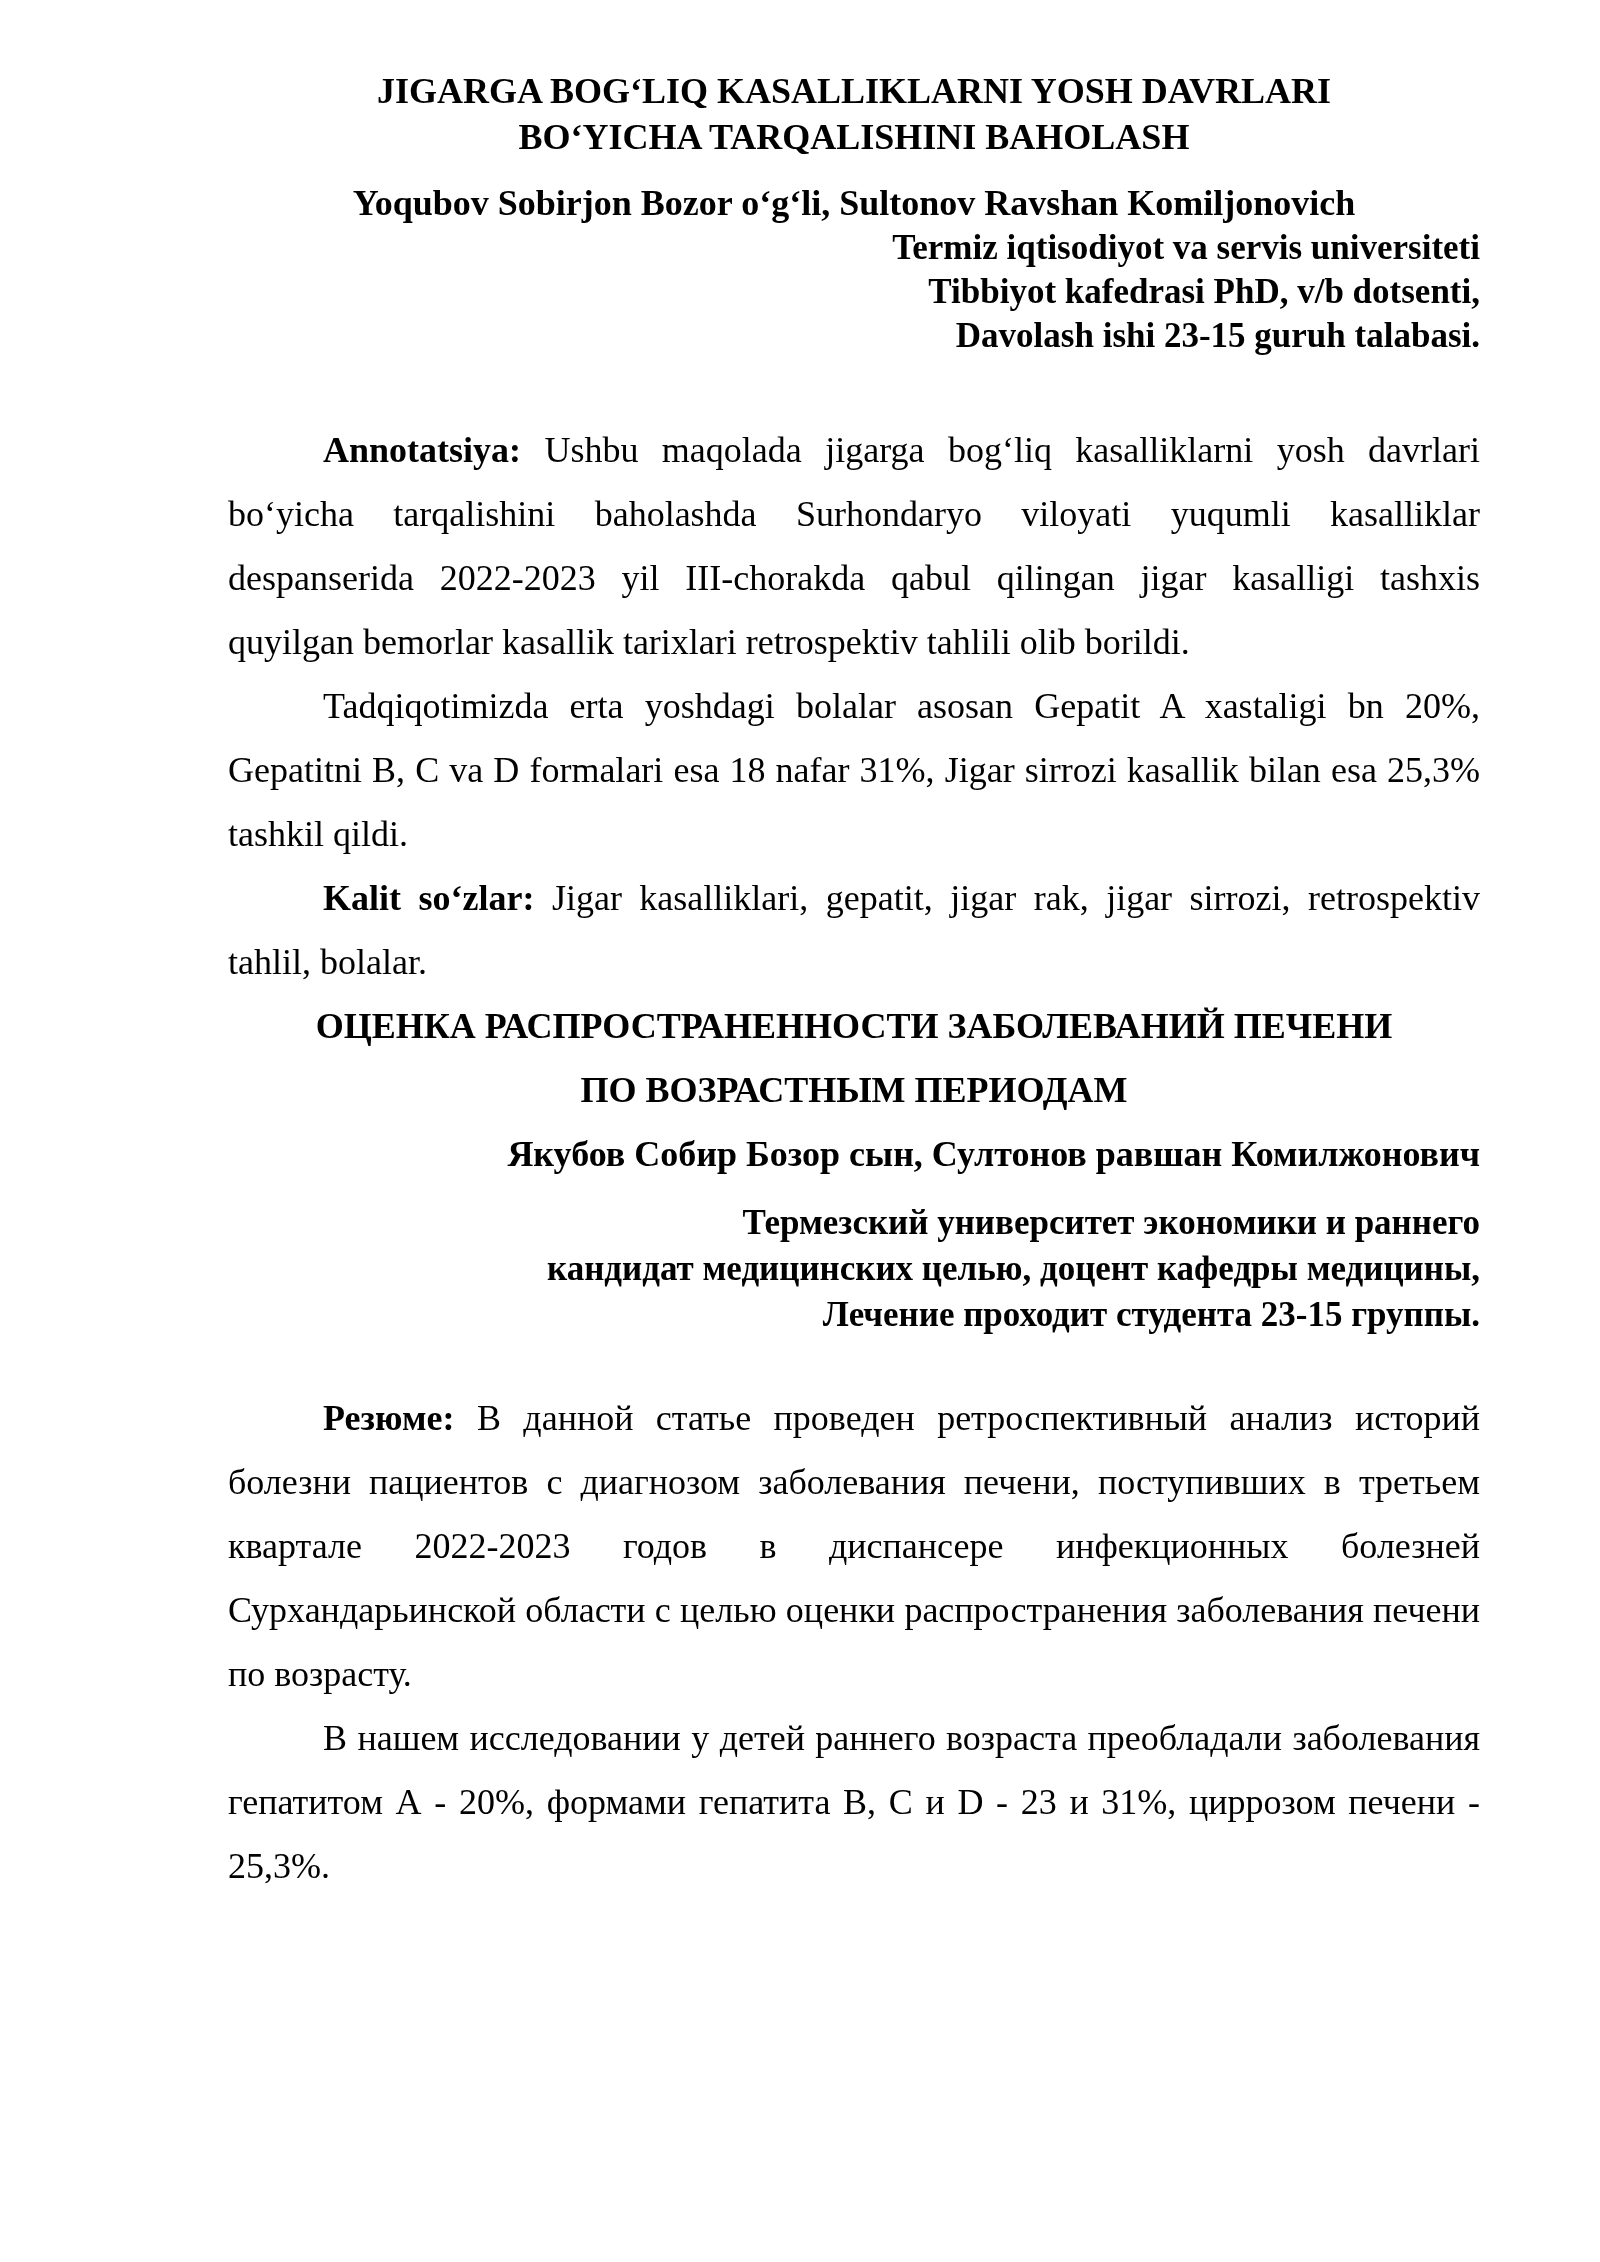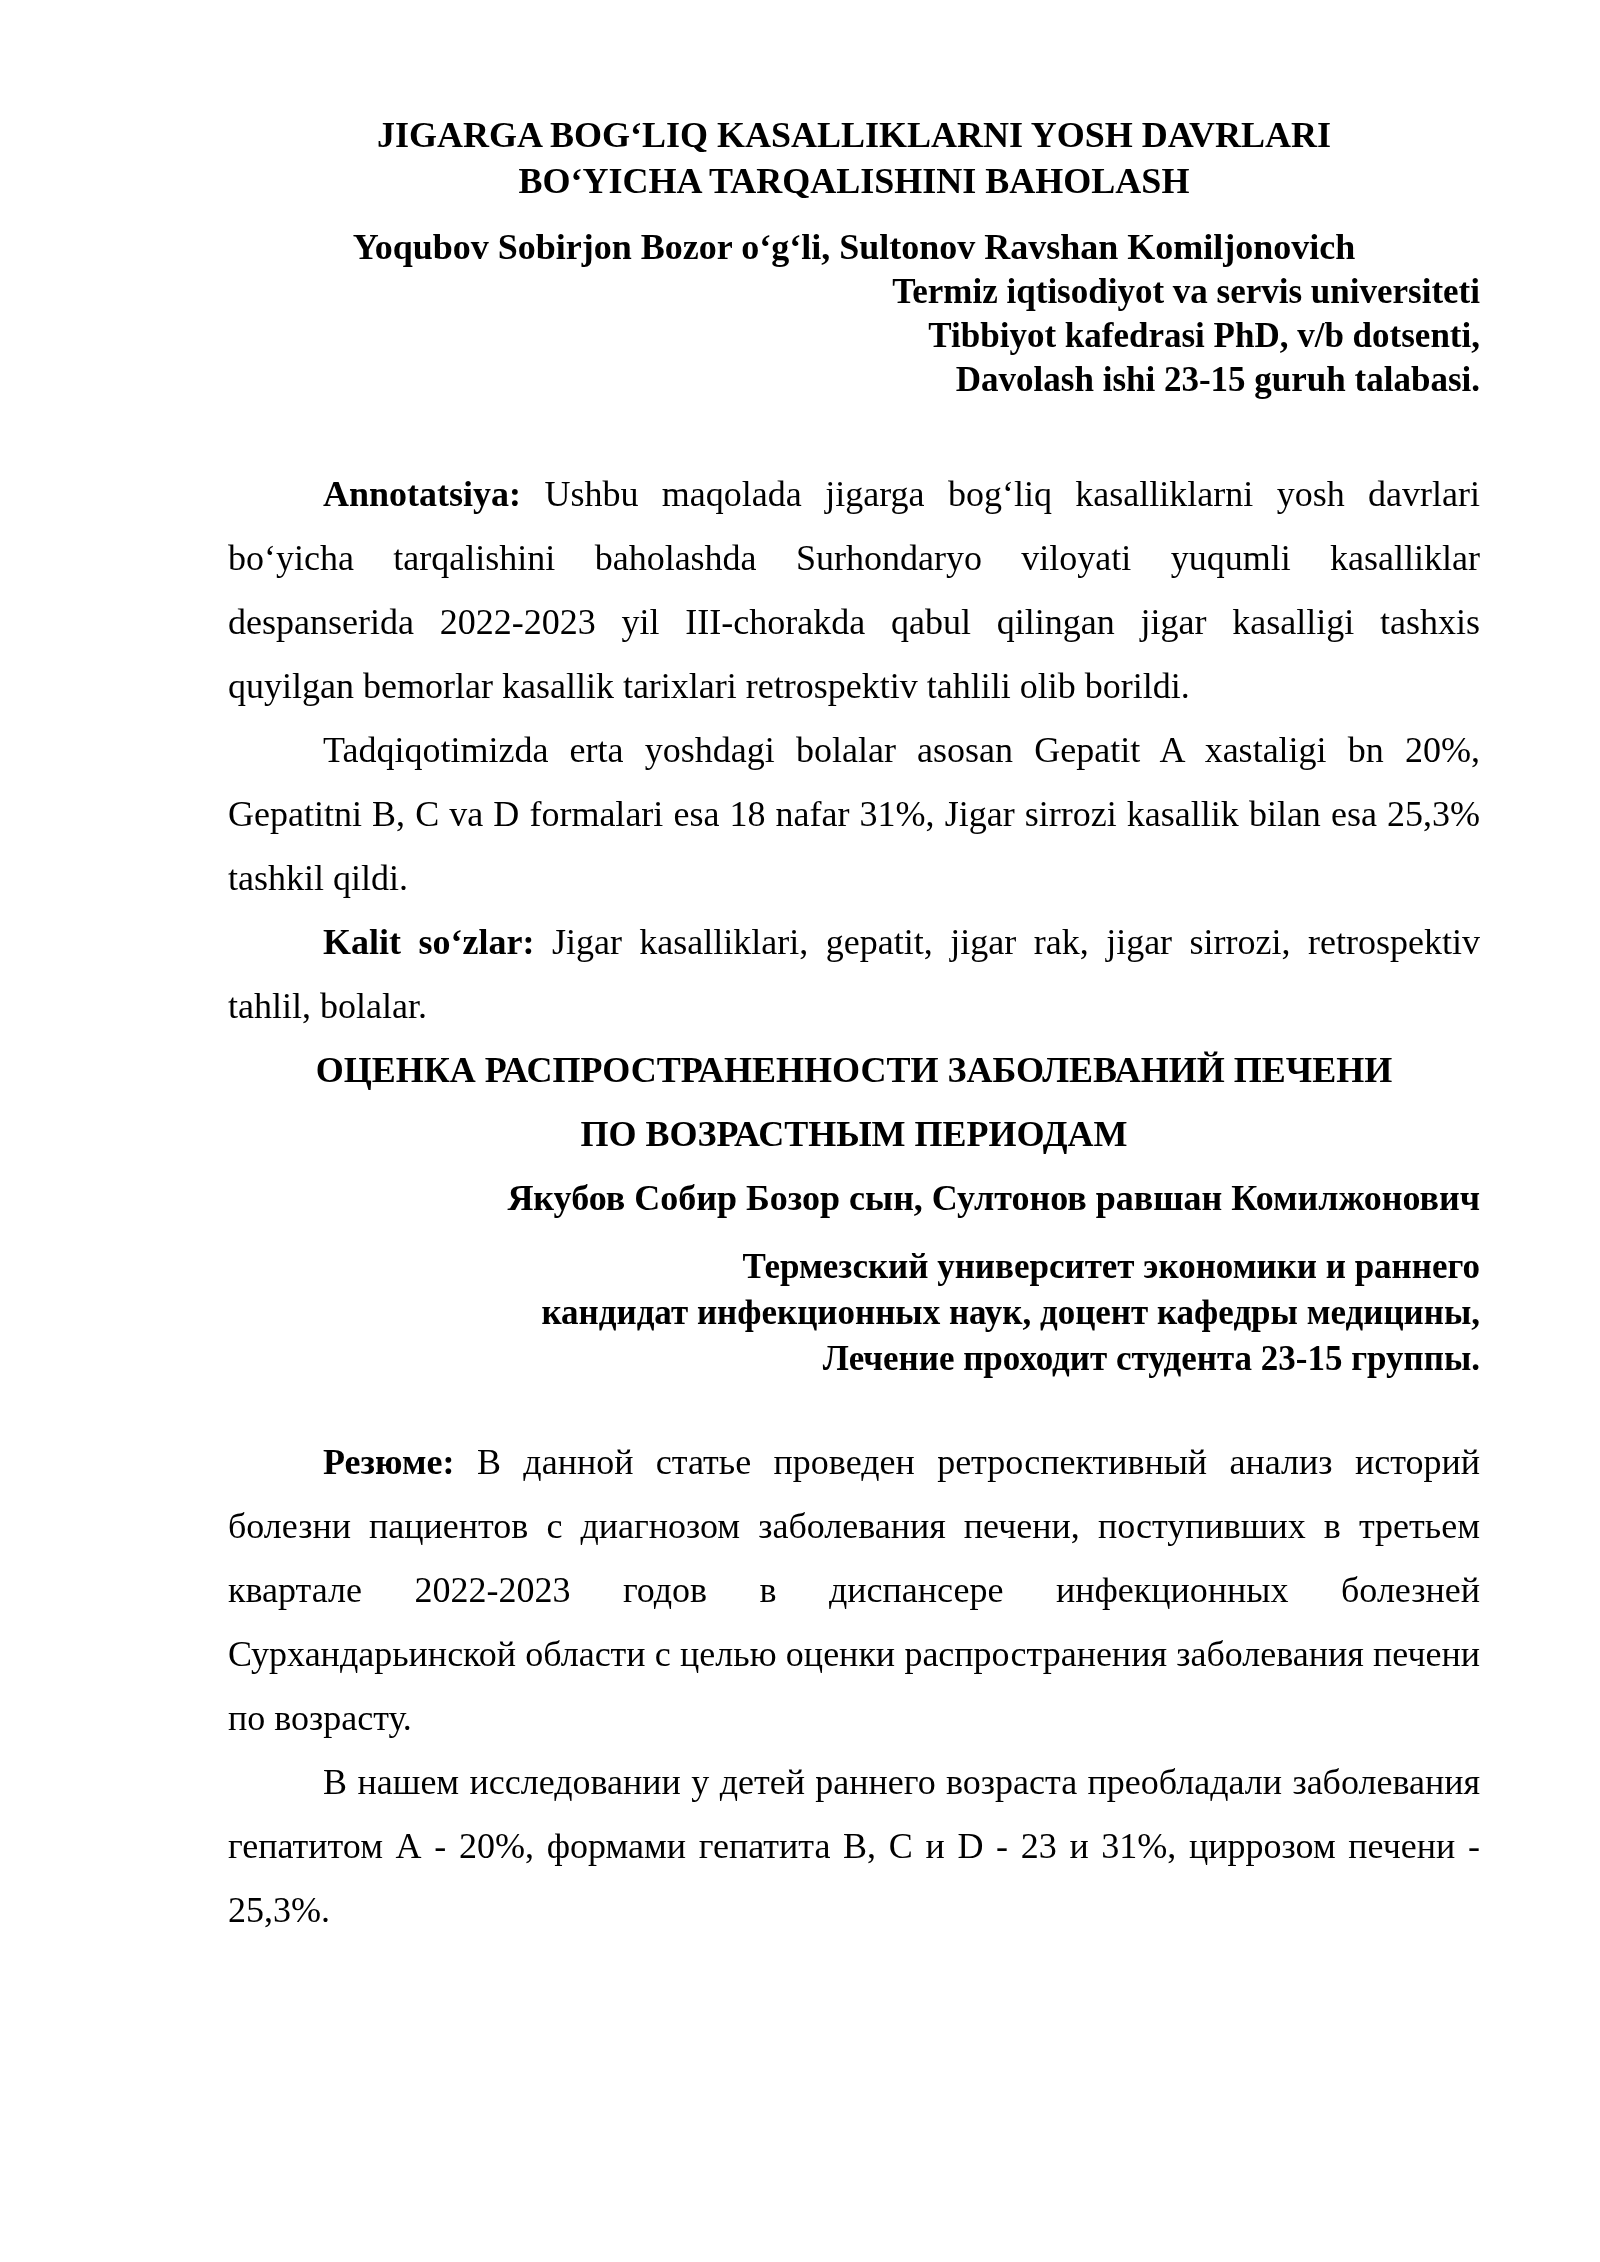--- a/index.html
+++ b/index.html
@@ -5,21 +5,21 @@
   html, body { margin: 0; padding: 0; background: #ffffff; }
   .page {
     position: relative;
     width: 1600px;
     height: 2262px;
     background: #ffffff;
     color: #000000;
     font-family: "Liberation Serif", "DejaVu Serif", serif;
     font-size: 36px;
     box-sizing: border-box;
-    padding: 112px 120px 0 228px;
+    padding: 68px 120px 0 228px;
     overflow: hidden;
   }
   .uz-title {
     text-align: center;
     font-weight: bold;
     line-height: 46px;
   }
   .uz-authors {
     text-align: center;
     font-weight: bold;
@@ -80,21 +80,21 @@
 
   <div class="ru-title">
     <div>ОЦЕНКА РАСПРОСТРАНЕННОСТИ ЗАБОЛЕВАНИЙ ПЕЧЕНИ</div>
     <div>ПО ВОЗРАСТНЫМ ПЕРИОДАМ</div>
   </div>
 
   <div class="ru-authors">Якубов Собир Бозор сын, Султонов равшан Комилжонович</div>
 
   <div class="affil affil-ru">
     <div>Термезский университет экономики и раннего</div>
-    <div>кандидат инфекционных наук, доцент кафедры медицины,</div>
+    <div>кандидат медицинских целью, доцент кафедры медицины,</div>
     <div>Лечение проходит студента 23-15 группы.</div>
   </div>
 
   <p class="body-para first-ru"><b>Резюме:</b><span> В данной статье проведен ретроспективный анализ историй болезни пациентов с диагнозом заболевания печени, поступивших в третьем квартале 2022-2023 годов в диспансере инфекционных болезней Сурхандарьинской области с целью оценки распространения заболевания печени по возрасту.</span></p>
 
   <p class="body-para">В нашем исследовании у детей раннего возраста преобладали заболевания гепатитом А - 20%, формами гепатита B, C и D - 23 и 31%, циррозом печени - 25,3%.</p>
 
 </div>
 
 </body></html>

